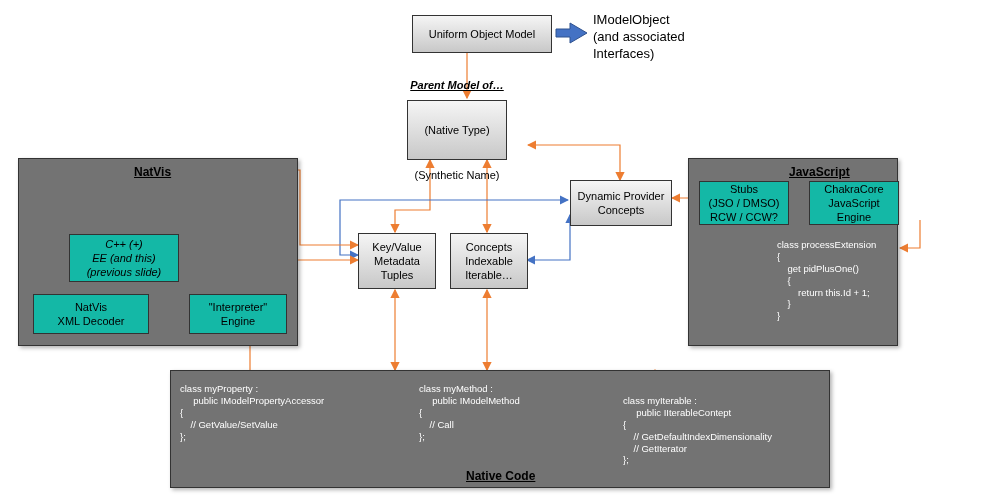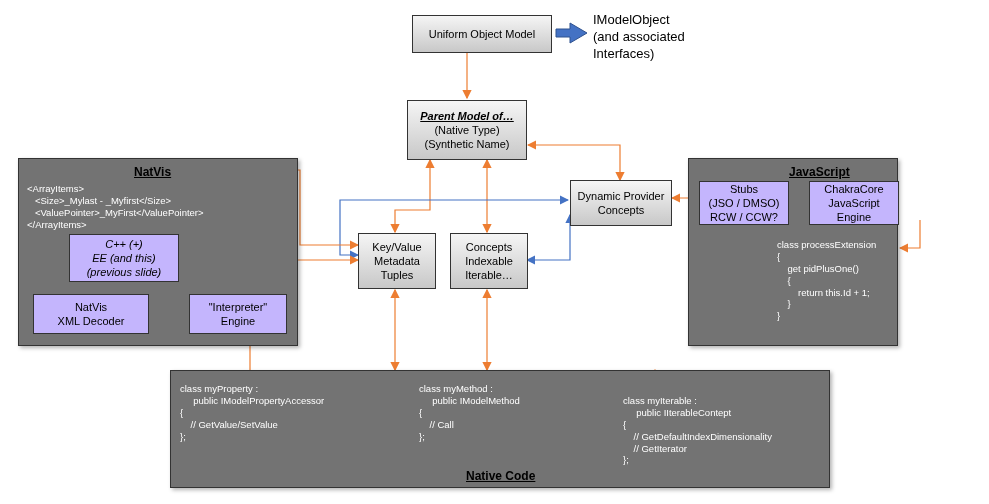--- a/index.html
+++ b/index.html
@@ -1,19 +1,19 @@
 <!DOCTYPE html>
 <html><head>
 <meta charset="utf-8">
 <style>
   * { box-sizing: border-box; margin: 0; padding: 0; }
   body { font-family: "Segoe UI", Arial, sans-serif; font-size: 11px; background: #fff; width: 989px; height: 504px; position: relative; }
   .box { position: absolute; border: 1px solid #333; display: flex; flex-direction: column; justify-content: center; align-items: center; text-align: center; line-height: 1.3; }
   .grad { background: linear-gradient(to bottom, #f5f5f5, #c8c8c8); }
-  .green { background: #c4b5fd; }
+  .green { background: #14b8a6; }
   .panel { position: absolute; background: #737373; border: 1px solid #333; box-shadow: 2px 2px 4px rgba(0,0,0,0.3); }
   .panel-title { position: absolute; color: #000; font-weight: bold; text-decoration: underline; font-size: 12px; }
   .code-white { color: #fff; font-size: 9.5px; font-family: "Segoe UI", Arial, sans-serif; line-height: 1.25; white-space: pre; position: absolute; }
   .sideText { position: absolute; font-size: 13px; line-height: 1.3; }
   svg { position: absolute; top:0; left:0; width:989px; height:504px; pointer-events:none; }
   .uline { text-decoration: underline; font-style: italic; font-weight: bold; }
   .ital { font-style: italic; }
 </style>
 </head>
 <body>
@@ -66,21 +66,21 @@
 
 <div class="box grad" style="left:412px; top:15px; width:140px; height:38px;align-items:center;">
   <span>Uniform Object Model</span>
 </div>
 <div class="sideText" style="left:593px; top:12px;">
   <div>IModelObject</div>
   <div>(and associated</div>
   <div>Interfaces)</div>
 </div>
 
-<div class="box grad" style="left:407px; top:100px; width:120px; height:60px;">
+<div class="box grad" style="left:407px; top:100px; width:100px; height:60px;gap:31px;">
   <span class="uline">Parent Model of…</span>
   <span>(Native Type)</span>
   <span>(Synthetic Name)</span>
 </div>
 
 <div class="box grad" style="left:570px; top:180px; width:102px; height:46px;">
   <span>Dynamic Provider</span>
   <span>Concepts</span>
 </div>
 
@@ -91,24 +91,20 @@
 </div>
 
 <div class="box grad" style="left:450px; top:233px; width:78px; height:56px;">
   <span>Concepts</span>
   <span>Indexable</span>
   <span>Iterable…</span>
 </div>
 
 <div class="panel" style="left:18px; top:158px; width:280px; height:188px;">
   <div class="panel-title" style="left:115px; top:6px;">NatVis</div>
-  <div class="code-white" style="left:8px; top:24px;">&lt;ArrayItems&gt;
-   &lt;Size&gt;_Mylast - _Myfirst&lt;/Size&gt;
-   &lt;ValuePointer&gt;_MyFirst&lt;/ValuePointer&gt;
-&lt;/ArrayItems&gt;</div>
   <div class="box green ital" style="left:50px; top:75px; width:110px; height:48px; position:absolute;">
     <span>C++ (+)</span>
     <span>EE (and this)</span>
     <span>(previous slide)</span>
   </div>
   <div class="box green" style="left:14px; top:135px; width:116px; height:40px; position:absolute;">
     <span>NatVis</span>
     <span>XML Decoder</span>
   </div>
   <div class="box green" style="left:170px; top:135px; width:98px; height:40px; position:absolute;">

